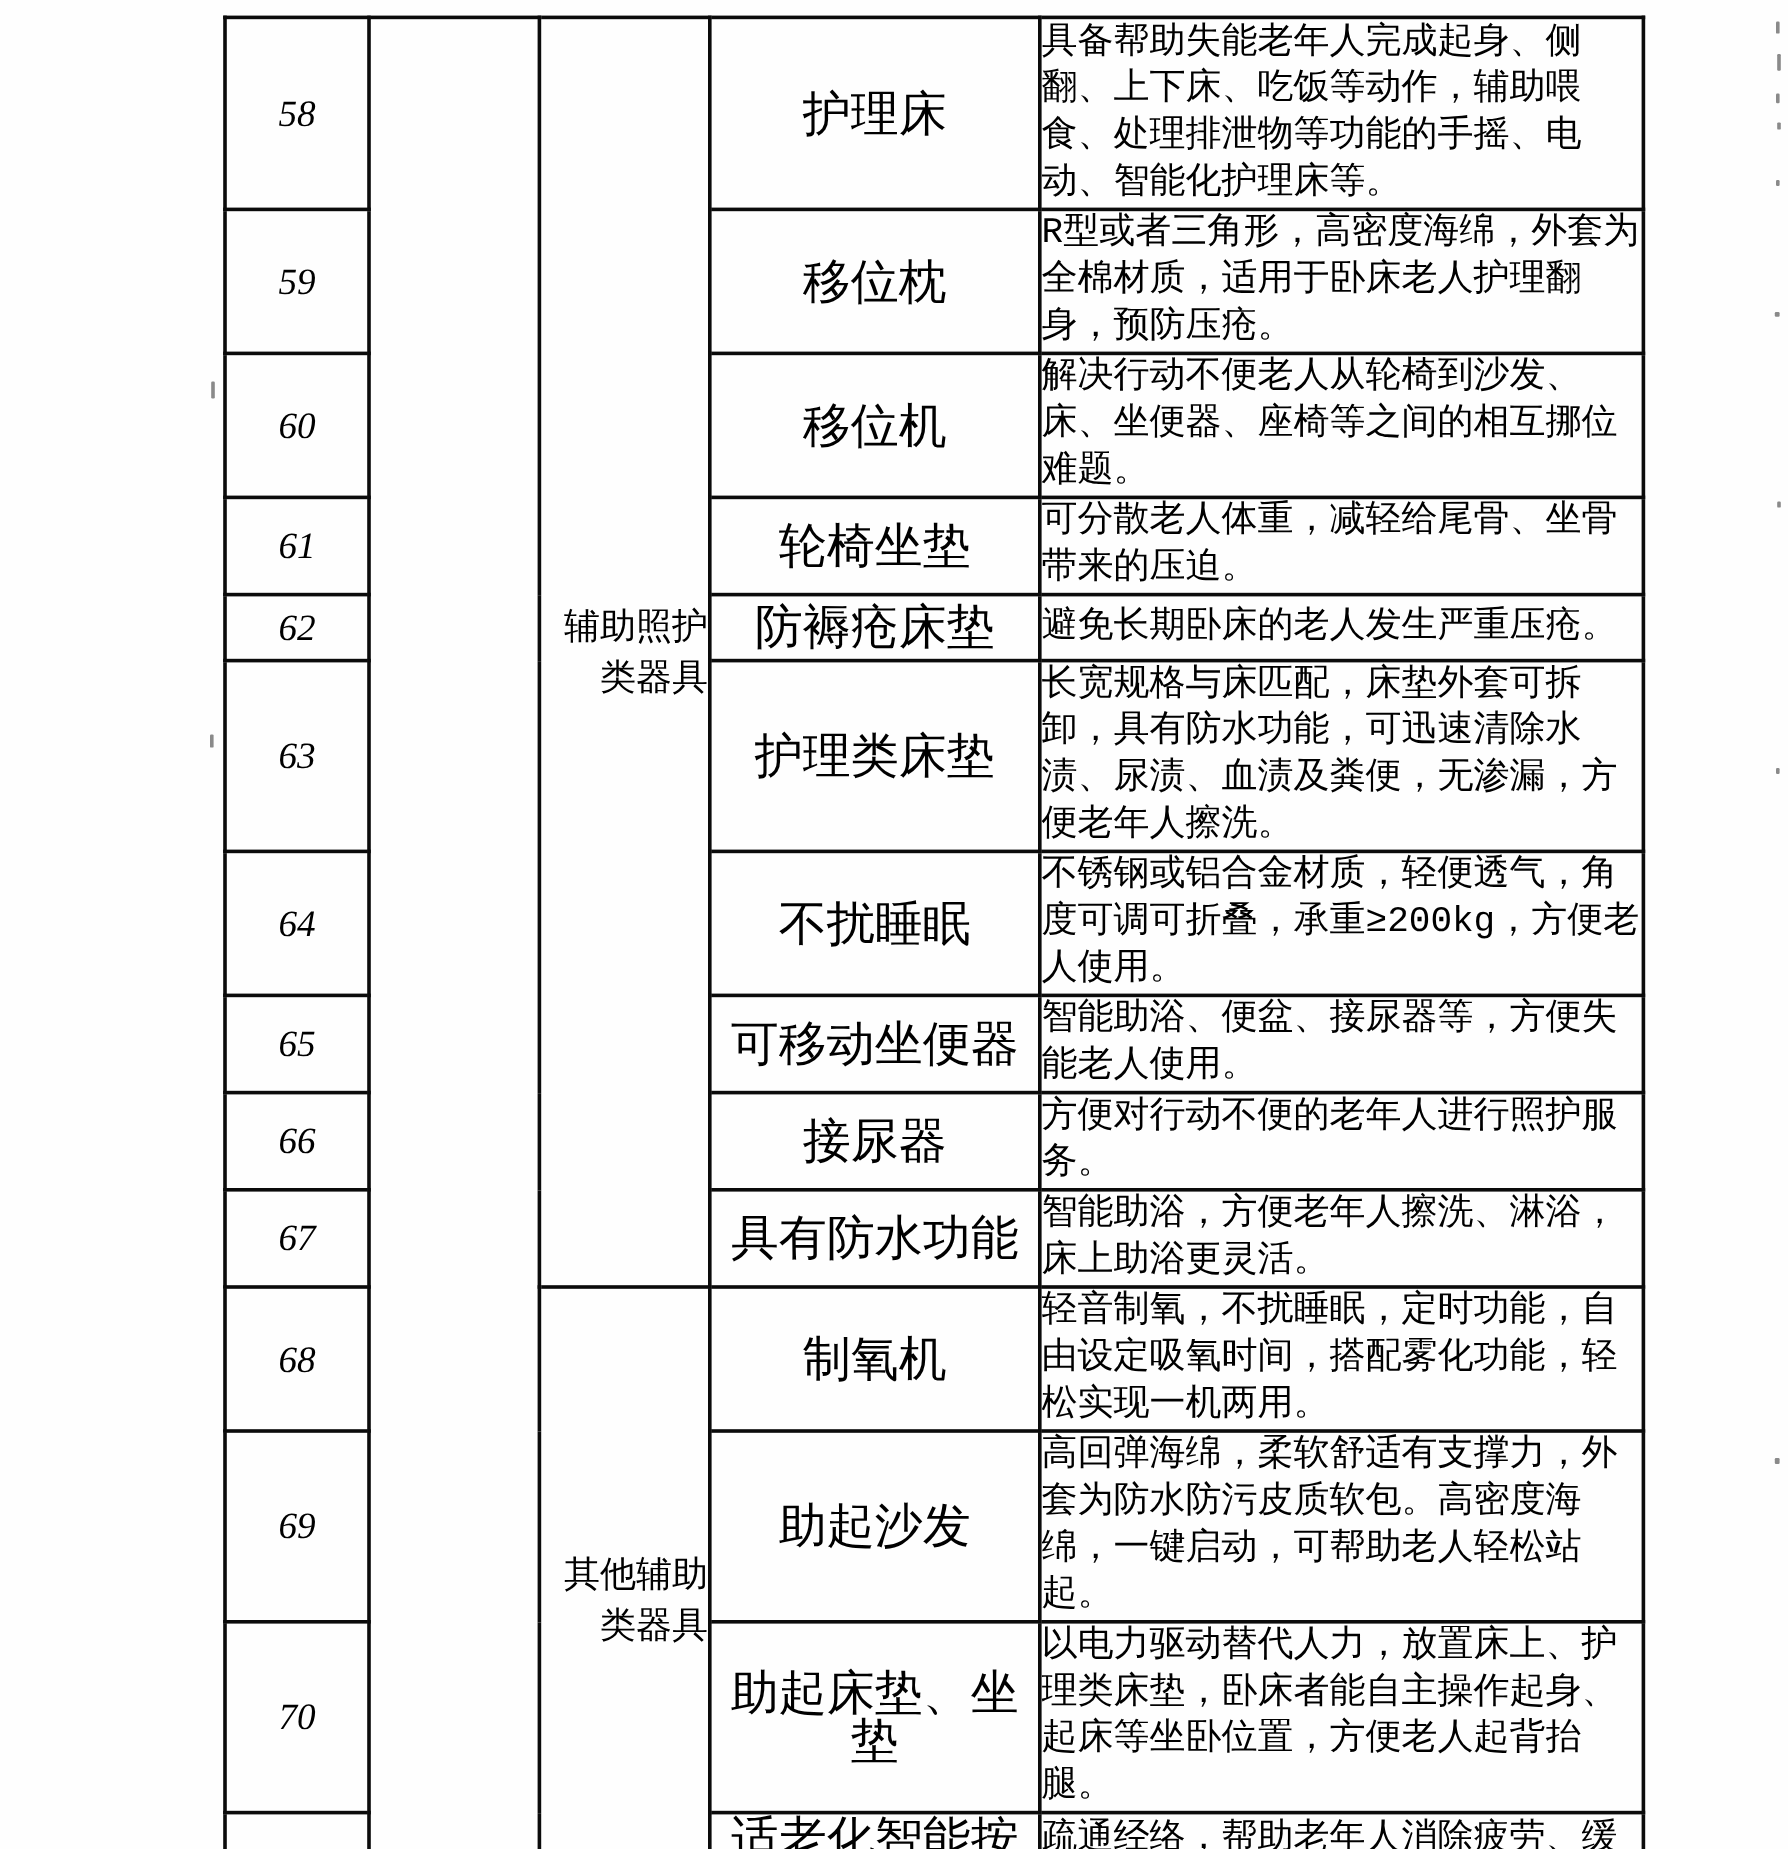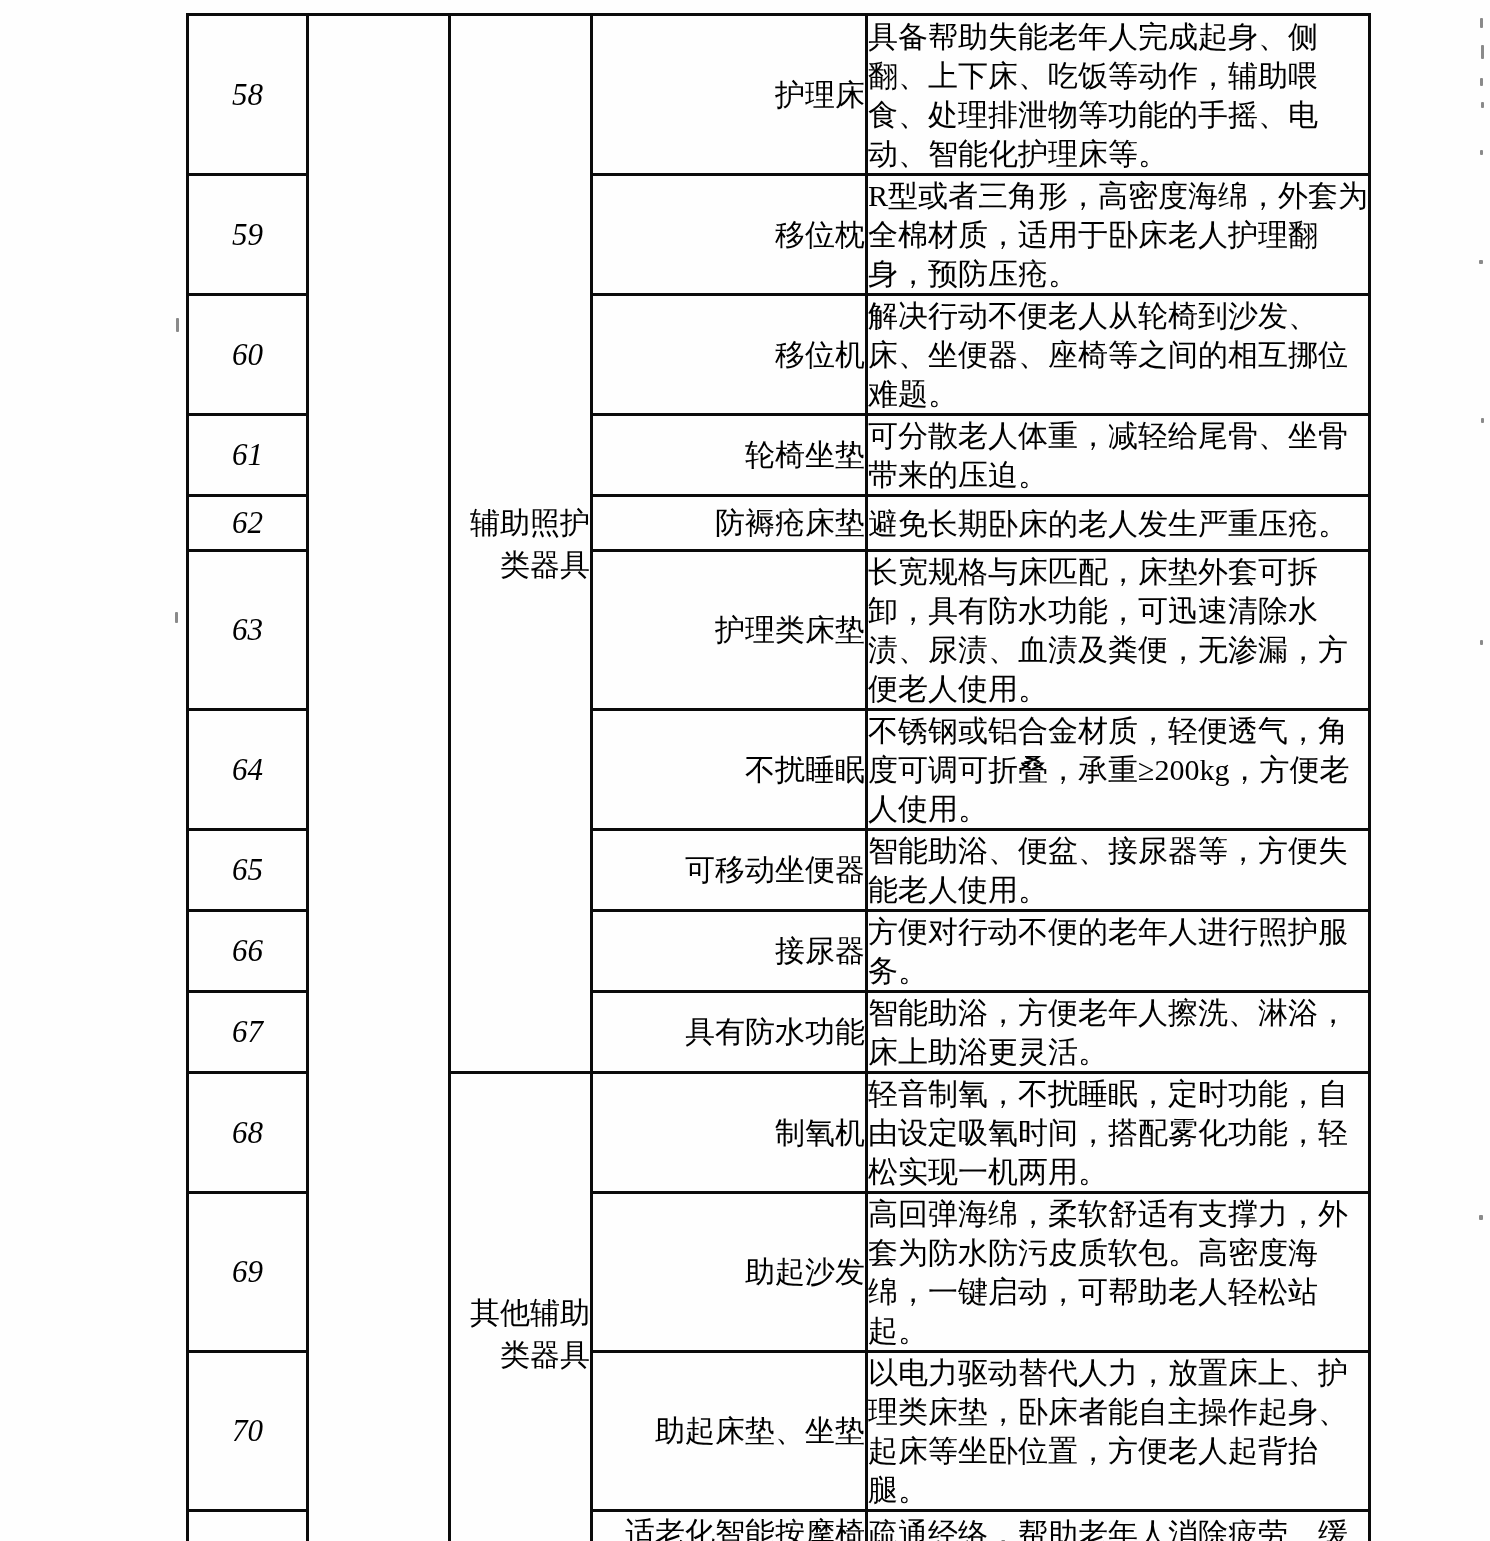--- a/index.html
+++ b/index.html
@@ -33,30 +33,31 @@
     font-style:italic;
   }
   td.blank{background:transparent;}
   td.cat{
     text-align:right;
     font-size:30px;
     line-height:42px;
     padding:0 22px;
   }
   td.item{
-    text-align:right;
-    font-size:30px;
+    text-align:center;
+    font-size:40px;
     line-height:40px;
     padding:2px 4px;
   }
   td.desc{
     text-align:left;
     font-size:30px;
     line-height:39px;
     padding:2px 8px 2px 9px;
+    font-family:Liberation Mono, monospace;
   }
   
   tbody tr:nth-child(1){height:160px}
   tbody tr:nth-child(2){height:112px}
   tbody tr:nth-child(3){height:118px}
   tbody tr:nth-child(4){height:80px}
   tbody tr:nth-child(5){height:55px}
   tbody tr:nth-child(6){height:145px}
   tbody tr:nth-child(7){height:118px}
   tbody tr:nth-child(8){height:80px}
@@ -110,21 +111,21 @@
           <td class="desc">可分散老人体重，减轻给尾骨、坐骨带来的压迫。</td>
         </tr>
         <tr>
           <td class="num">62</td>
           <td class="item">防褥疮床垫</td>
           <td class="desc">避免长期卧床的老人发生严重压疮。</td>
         </tr>
         <tr>
           <td class="num">63</td>
           <td class="item">护理类床垫</td>
-          <td class="desc">长宽规格与床匹配，床垫外套可拆卸，具有防水功能，可迅速清除水渍、尿渍、血渍及粪便，无渗漏，方便老人使用。</td>
+          <td class="desc">长宽规格与床匹配，床垫外套可拆卸，具有防水功能，可迅速清除水渍、尿渍、血渍及粪便，无渗漏，方便老年人擦洗。</td>
         </tr>
         <tr>
           <td class="num">64</td>
           <td class="item">不扰睡眠</td>
           <td class="desc">不锈钢或铝合金材质，轻便透气，角度可调可折叠，承重≥200kg，方便老人使用。</td>
         </tr>
         <tr>
           <td class="num">65</td>
           <td class="item">可移动坐便器</td>
           <td class="desc">智能助浴、便盆、接尿器等，方便失能老人使用。</td>

